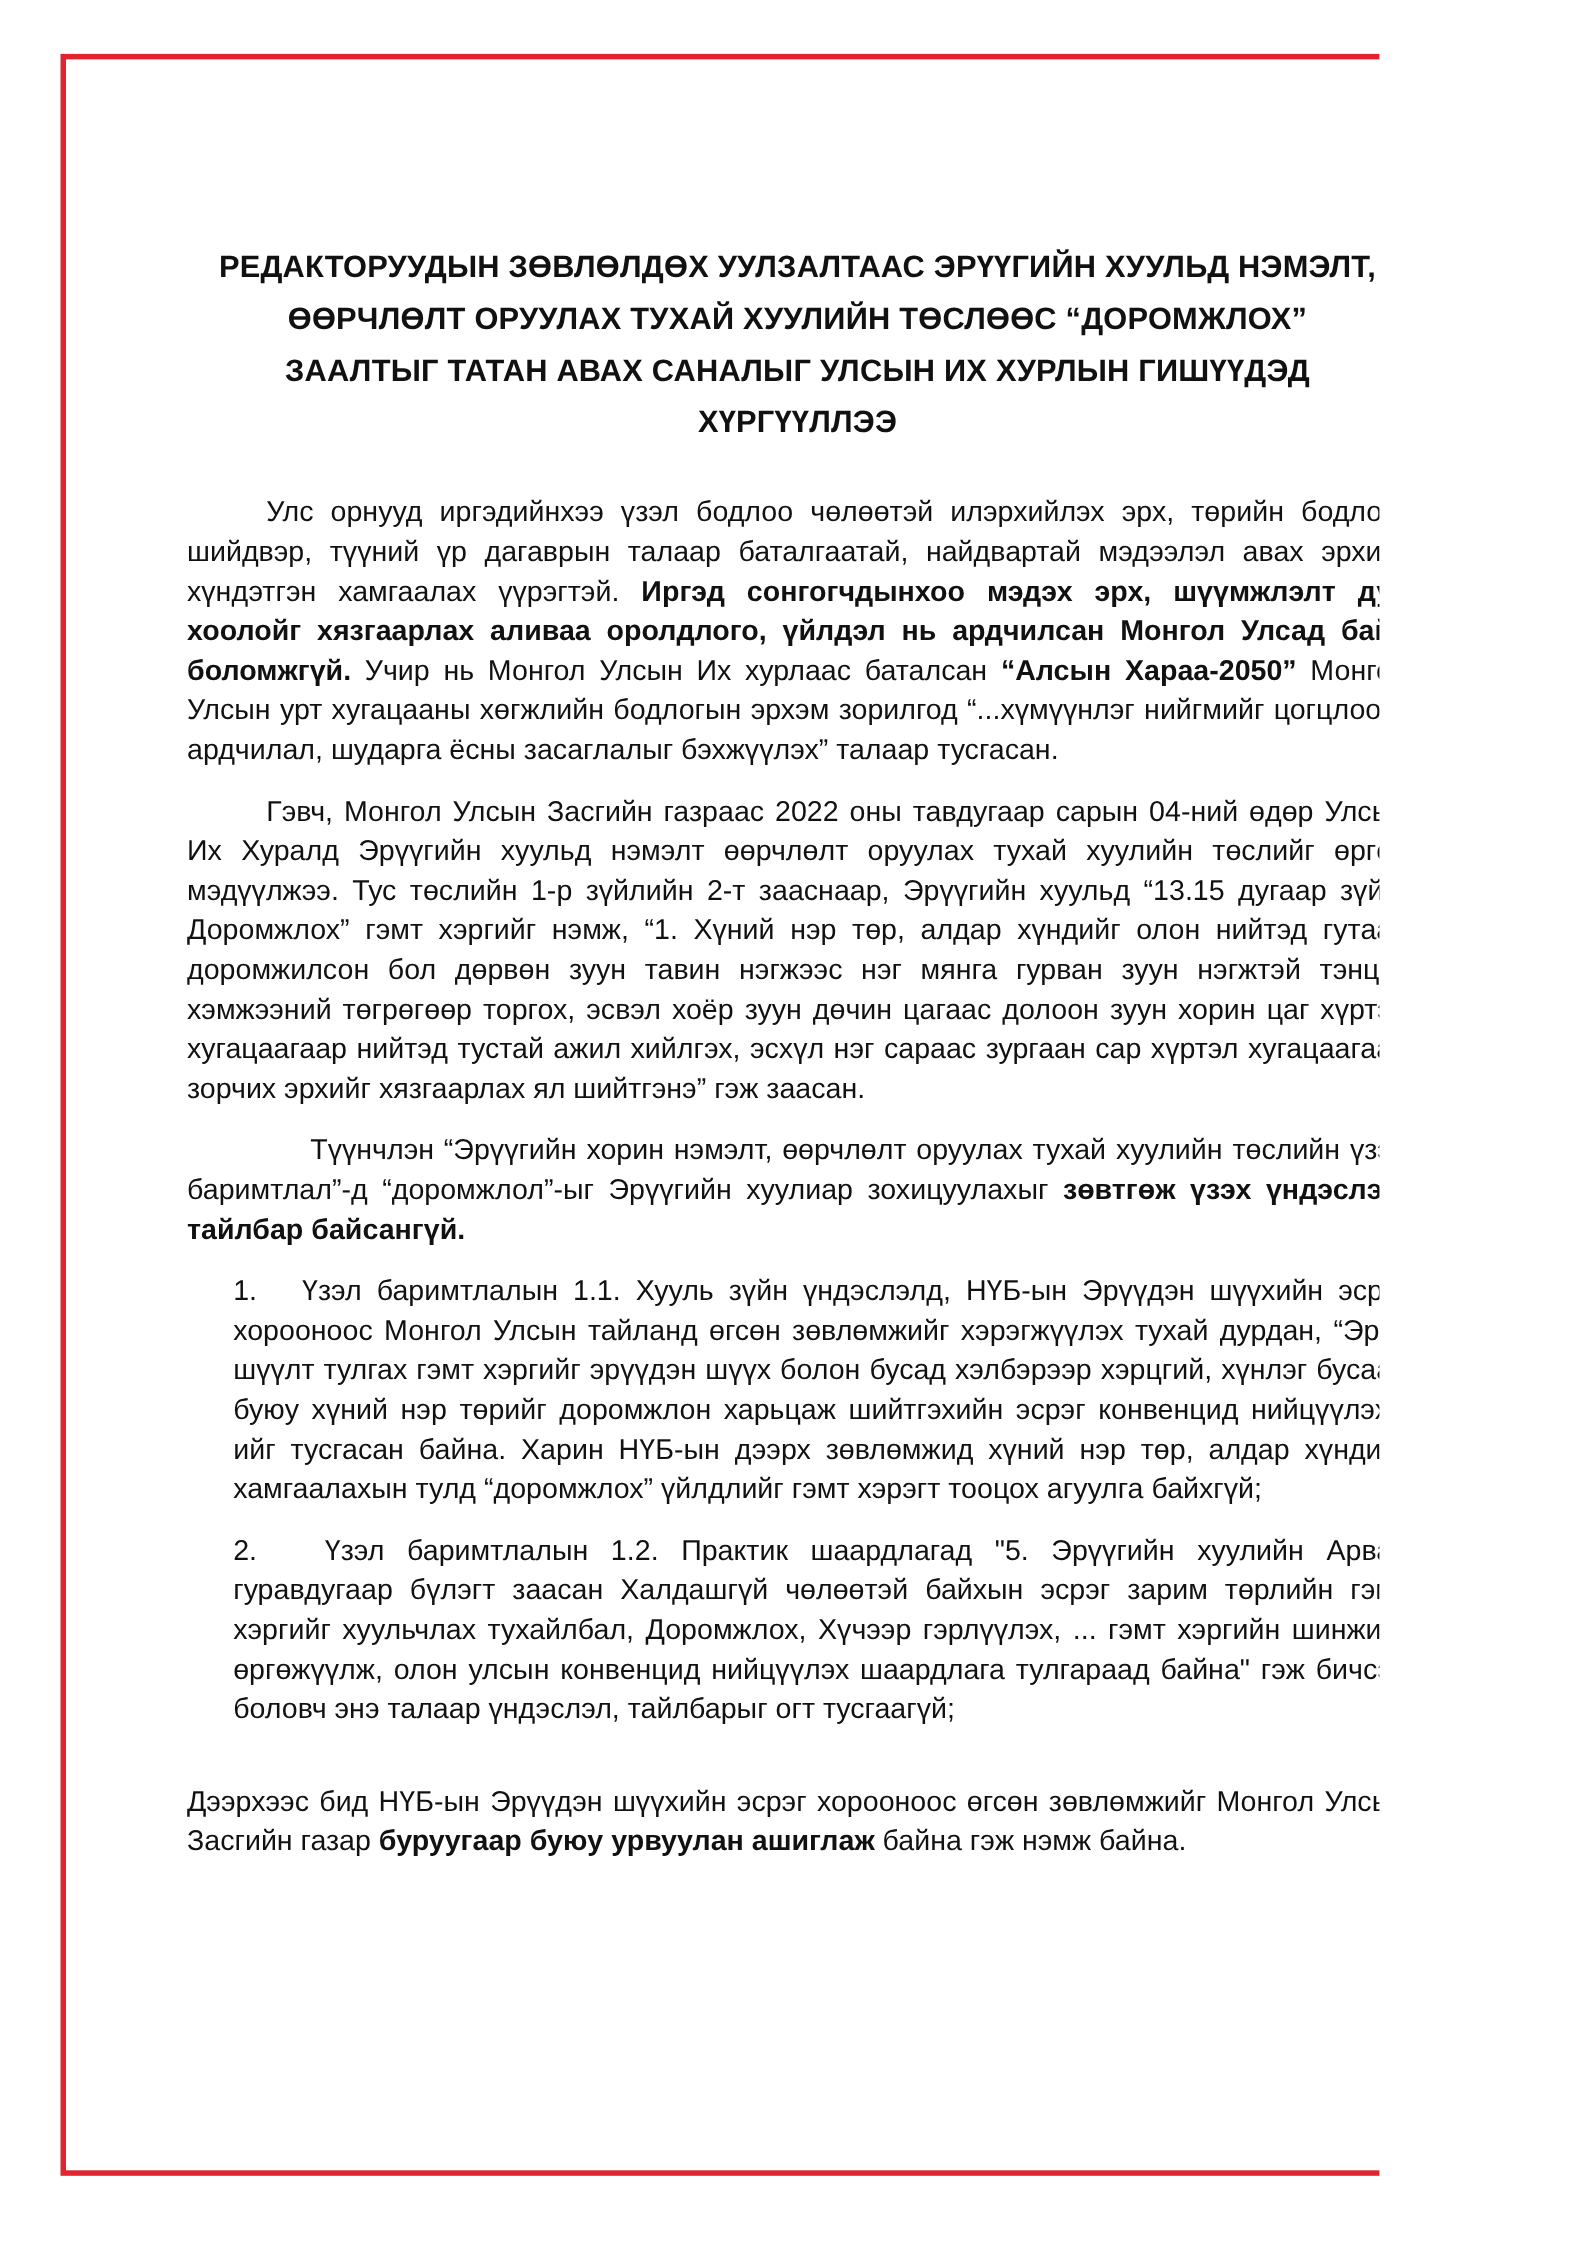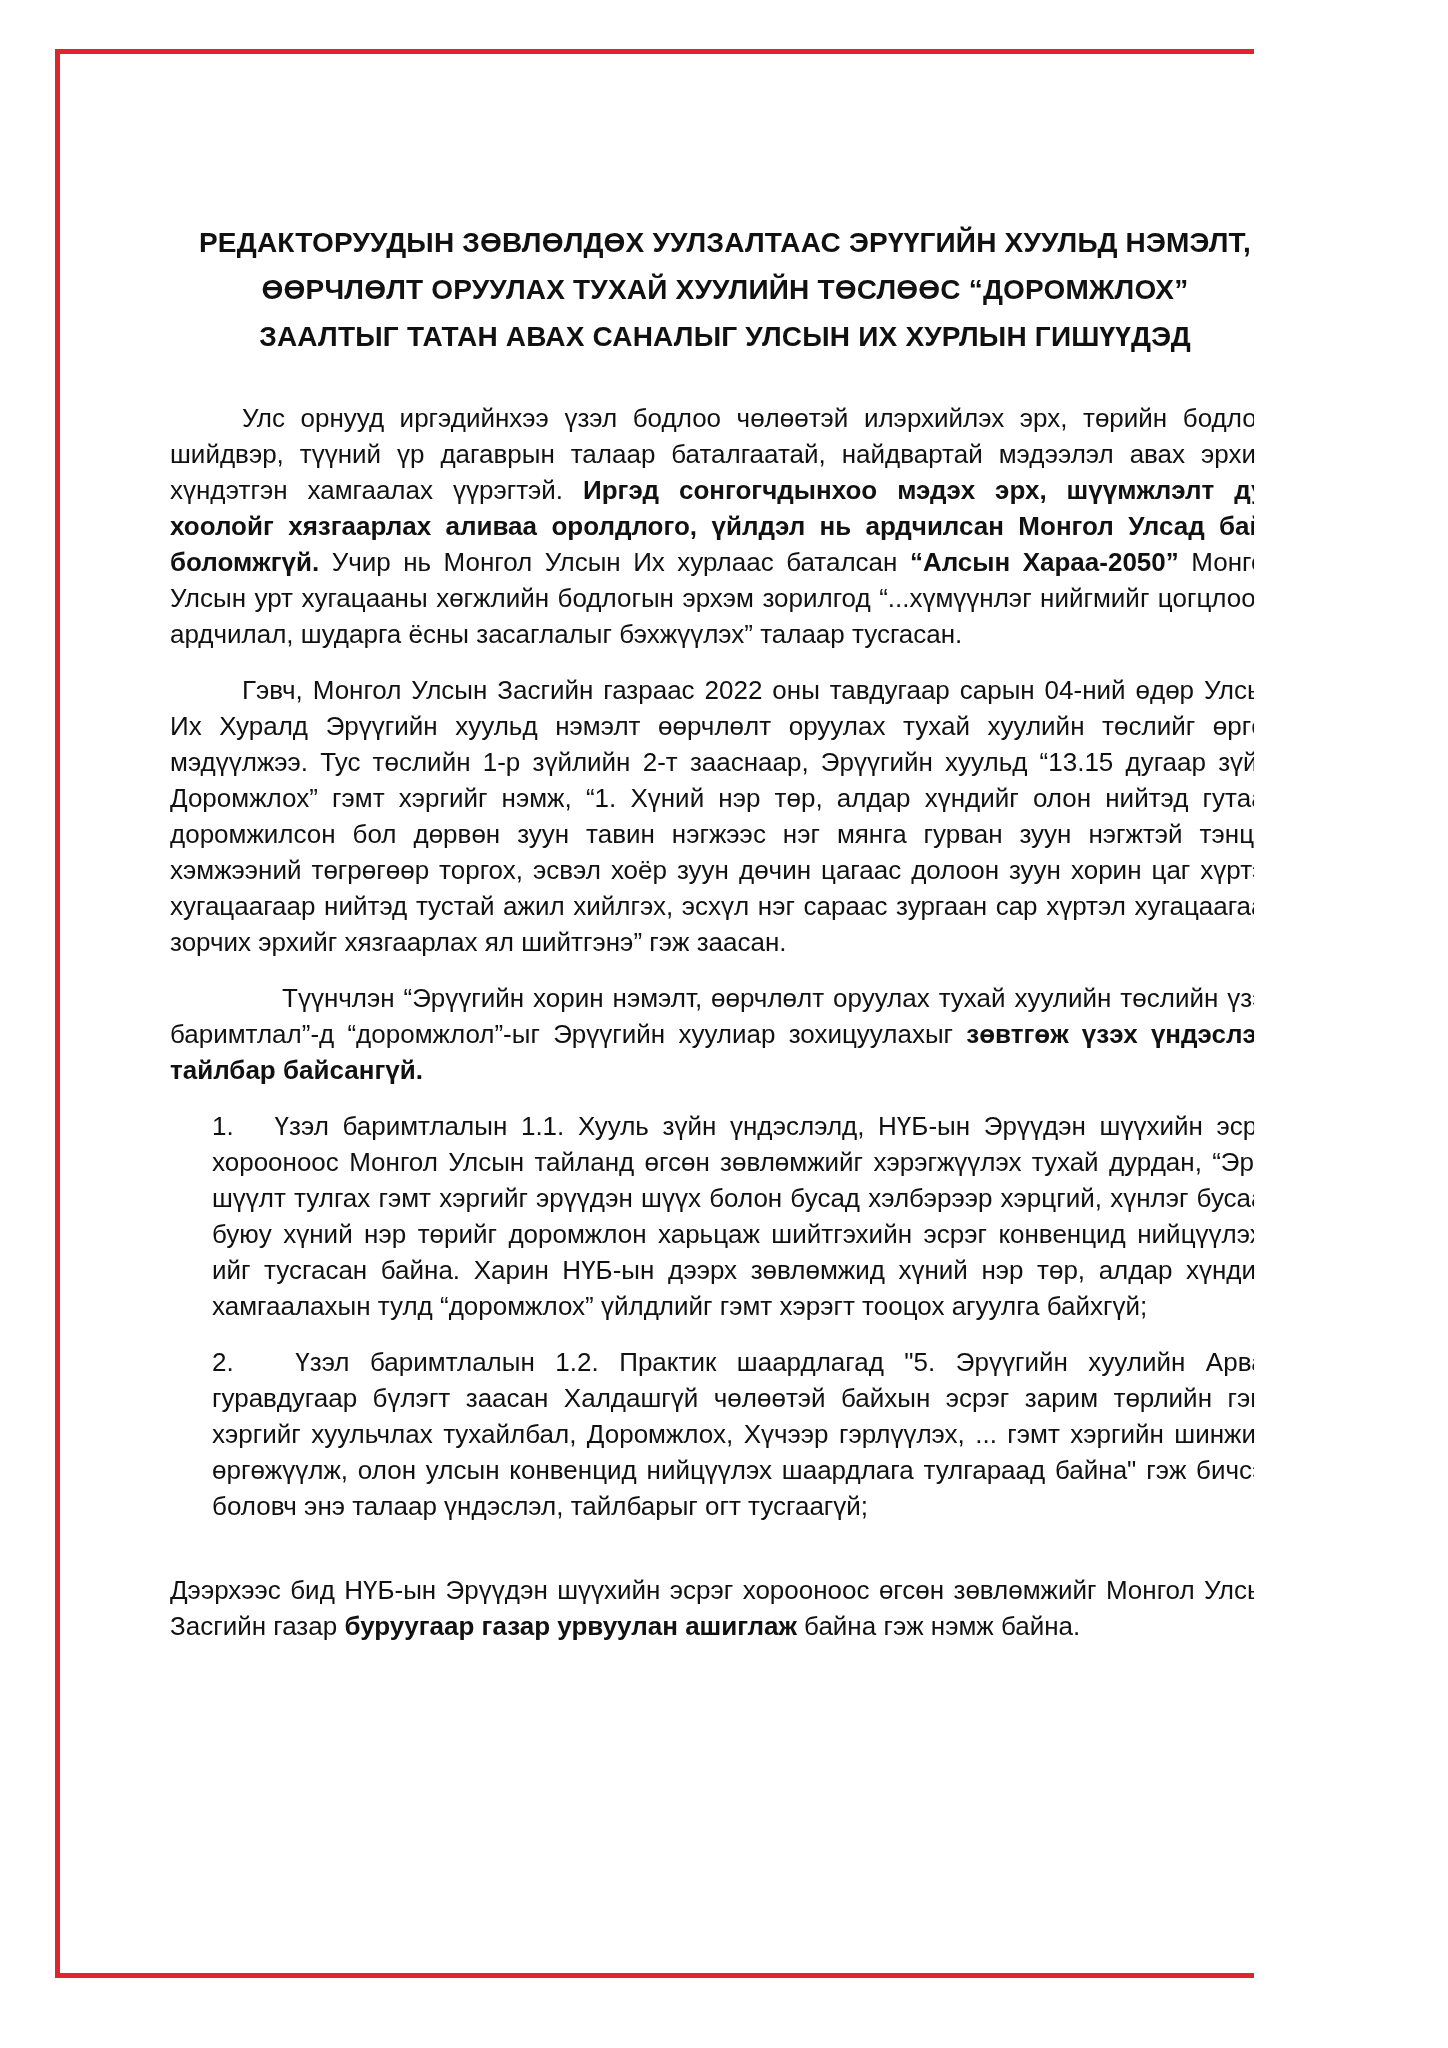--- a/index.html
+++ b/index.html
@@ -56,24 +56,25 @@
 </head>
 <body>
 
 <div class="page">
   <div class="frame">
     <div class="content">
       <h1 class="title">
           <div>РЕДАКТОРУУДЫН ЗӨВЛӨЛДӨХ УУЛЗАЛТААС ЭРҮҮГИЙН ХУУЛЬД НЭМЭЛТ,</div>
           <div>ӨӨРЧЛӨЛТ ОРУУЛАХ ТУХАЙ ХУУЛИЙН ТӨСЛӨӨС “ДОРОМЖЛОХ”</div>
           <div>ЗААЛТЫГ ТАТАН АВАХ САНАЛЫГ УЛСЫН ИХ ХУРЛЫН ГИШҮҮДЭД</div>
+          <div>ХҮРГҮҮЛЛЭЭ</div>
         </h1>
       <div>
           <p class="para style-indent"><span>Улс орнууд иргэдийнхээ үзэл бодлоо чөлөөтэй илэрхийлэх эрх, төрийн бодлого шийдвэр, түүний үр дагаврын талаар баталгаатай, найдвартай мэдээлэл авах эрхийг хүндэтгэн хамгаалах үүрэгтэй. </span><span class="bold">Иргэд сонгогчдынхоо мэдэх эрх, шүүмжлэлт дуу хоолойг хязгаарлах аливаа оролдлого, үйлдэл нь ардчилсан Монгол Улсад байх боломжгүй.</span><span> Учир нь Монгол Улсын Их хурлаас баталсан </span><span class="bold">“Алсын Хараа-2050”</span><span> Монгол Улсын урт хугацааны хөгжлийн бодлогын эрхэм зорилгод “...хүмүүнлэг нийгмийг цогцлоож, ардчилал, шударга ёсны засаглалыг бэхжүүлэх” талаар тусгасан.</span></p>
           <p class="para style-indent"><span>Гэвч, Монгол Улсын Засгийн газраас 2022 оны тавдугаар сарын 04-ний өдөр Улсын Их Хуралд Эрүүгийн хуульд нэмэлт өөрчлөлт оруулах тухай хуулийн төслийг өргөн мэдүүлжээ. Тус төслийн 1-р зүйлийн 2-т зааснаар, Эрүүгийн хуульд “13.15 дугаар зүйл. Доромжлох” гэмт хэргийг нэмж, “1. Хүний нэр төр, алдар хүндийг олон нийтэд гутаан доромжилсон бол дөрвөн зуун тавин нэгжээс нэг мянга гурван зуун нэгжтэй тэнцэх хэмжээний төгрөгөөр торгох, эсвэл хоёр зуун дөчин цагаас долоон зуун хорин цаг хүртэл хугацаагаар нийтэд тустай ажил хийлгэх, эсхүл нэг сараас зургаан сар хүртэл хугацаагаар зорчих эрхийг хязгаарлах ял шийтгэнэ” гэж заасан.</span></p>
           <p class="para style-indent-lg"><span>Түүнчлэн “Эрүүгийн хорин нэмэлт, өөрчлөлт оруулах тухай хуулийн төслийн үзэл баримтлал”-д “доромжлол”-ыг Эрүүгийн хуулиар зохицуулахыг </span><span class="bold">зөвтгөж үзэх үндэслэл, тайлбар байсангүй.</span></p>
           <p class="para style-list"><span>1.&nbsp;&nbsp;&nbsp;Үзэл баримтлалын 1.1. Хууль зүйн үндэслэлд, НҮБ-ын Эрүүдэн шүүхийн эсрэг хорооноос Монгол Улсын тайланд өгсөн зөвлөмжийг хэрэгжүүлэх тухай дурдан, “Эрүү шүүлт тулгах гэмт хэргийг эрүүдэн шүүх болон бусад хэлбэрээр хэрцгий, хүнлэг бусаар буюу хүний нэр төрийг доромжлон харьцаж шийтгэхийн эсрэг конвенцид нийцүүлэх”-ийг тусгасан байна. Харин НҮБ-ын дээрх зөвлөмжид хүний нэр төр, алдар хүндийг хамгаалахын тулд “доромжлох” үйлдлийг гэмт хэрэгт тооцох агуулга байхгүй;</span></p>
           <p class="para style-list"><span>2.&nbsp;&nbsp;&nbsp;Үзэл баримтлалын 1.2. Практик шаардлагад "5. Эрүүгийн хуулийн Арван гуравдугаар бүлэгт заасан Халдашгүй чөлөөтэй байхын эсрэг зарим төрлийн гэмт хэргийг хуульчлах тухайлбал, Доромжлох, Хүчээр гэрлүүлэх, ... гэмт хэргийн шинжийг өргөжүүлж, олон улсын конвенцид нийцүүлэх шаардлага тулгараад байна" гэж бичсэн боловч энэ талаар үндэслэл, тайлбарыг огт тусгаагүй;</span></p>
-          <p class="para style-gap"><span>Дээрхээс бид НҮБ-ын Эрүүдэн шүүхийн эсрэг хорооноос өгсөн зөвлөмжийг Монгол Улсын Засгийн газар </span><span class="bold">буруугаар газар урвуулан ашиглаж</span><span> байна гэж нэмж байна.</span></p>
+          <p class="para style-gap"><span>Дээрхээс бид НҮБ-ын Эрүүдэн шүүхийн эсрэг хорооноос өгсөн зөвлөмжийг Монгол Улсын Засгийн газар </span><span class="bold">буруугаар буюу урвуулан ашиглаж</span><span> байна гэж нэмж байна.</span></p>
         </div>
     </div>
   </div>
 </div>
 
 </body></html>

